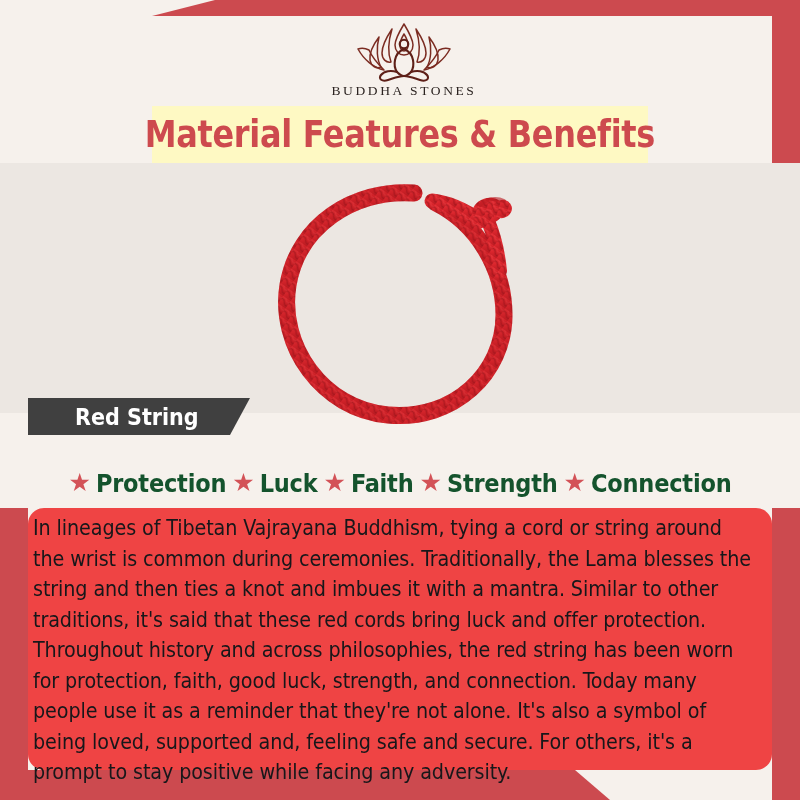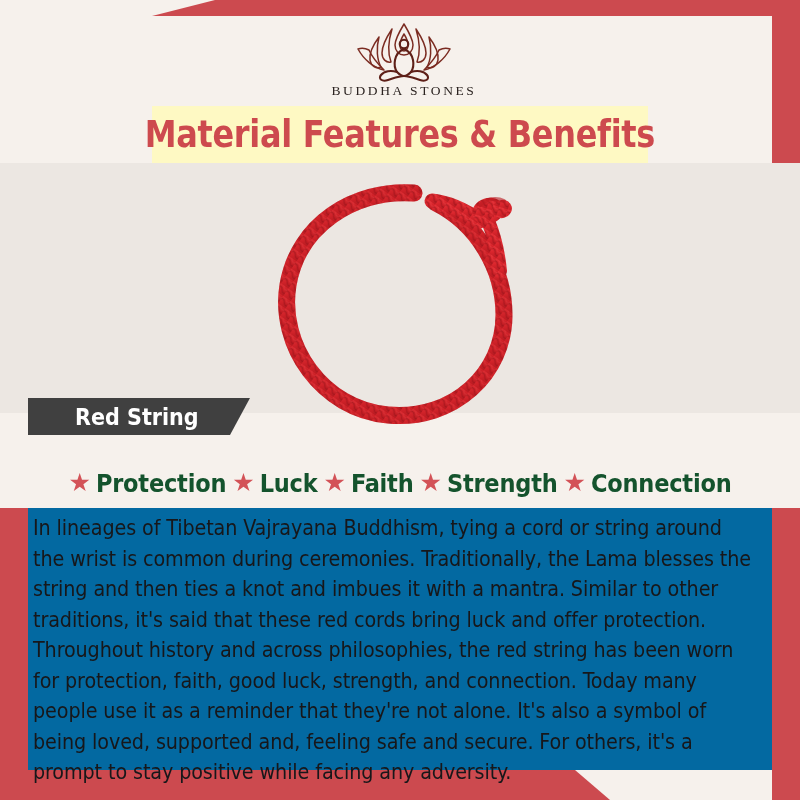--- a/index.html
+++ b/index.html
@@ -161,22 +161,23 @@
     font-size: 25px;
     color: #14532d;
     letter-spacing: -0.2px;
   }
 
   
   .copy-panel {
     position: absolute;
     left: 28px; top: 508px;
     width: 744px; height: 262px;
-    background: #0369a1;
+    background: #ef4444;
     padding: 5px 16px 0 5px;
+    border-radius: 16px;
   }
   .copy-text {
     font-family: "Liberation Sans Narrow", "DejaVu Sans Condensed", "Liberation Sans", sans-serif;
     font-size: 21.3px;
     line-height: 30.5px;
     color: #17171a;
     letter-spacing: -0.1px;
     text-align: left;
   }
 </style>

